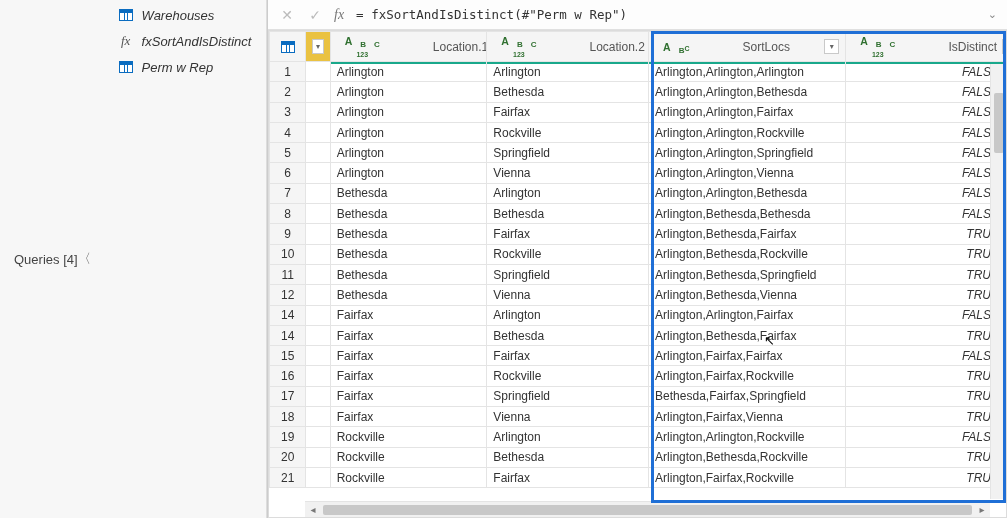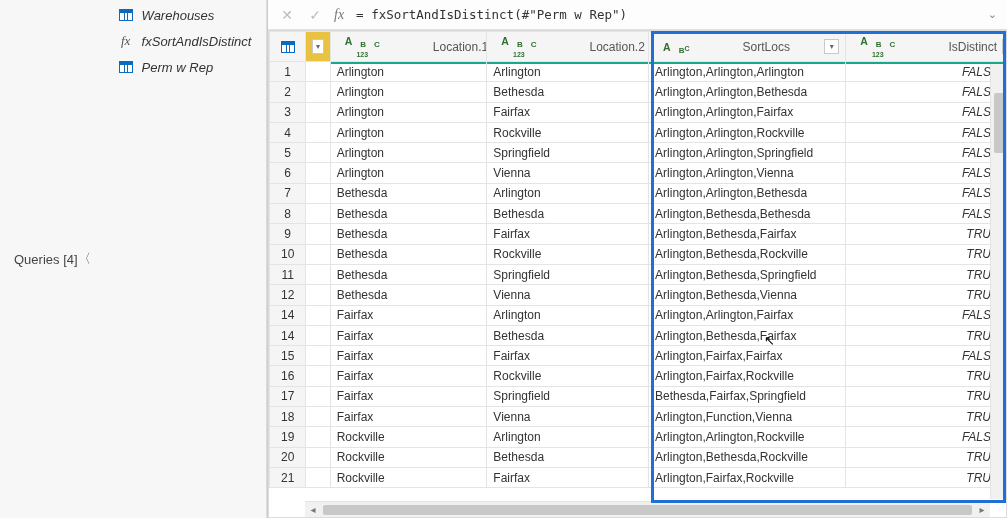--- a/index.html
+++ b/index.html
@@ -421,21 +421,21 @@
                 <td>Fairfax</td>
                 <td>Springfield</td>
                 <td>Bethesda,Fairfax,Springfield</td>
                 <td class="right it">TRUE</td>
               </tr>
               <tr>
                 <td class="col-rownum">18</td>
                 <td class="col-spacer"></td>
                 <td>Fairfax</td>
                 <td>Vienna</td>
-                <td>Arlington,Function,Vienna</td>
+                <td>Arlington,Fairfax,Vienna</td>
                 <td class="right it">TRUE</td>
               </tr>
               <tr>
                 <td class="col-rownum">19</td>
                 <td class="col-spacer"></td>
                 <td>Rockville</td>
                 <td>Arlington</td>
                 <td>Arlington,Arlington,Rockville</td>
                 <td class="right it">FALSE</td>
               </tr>

